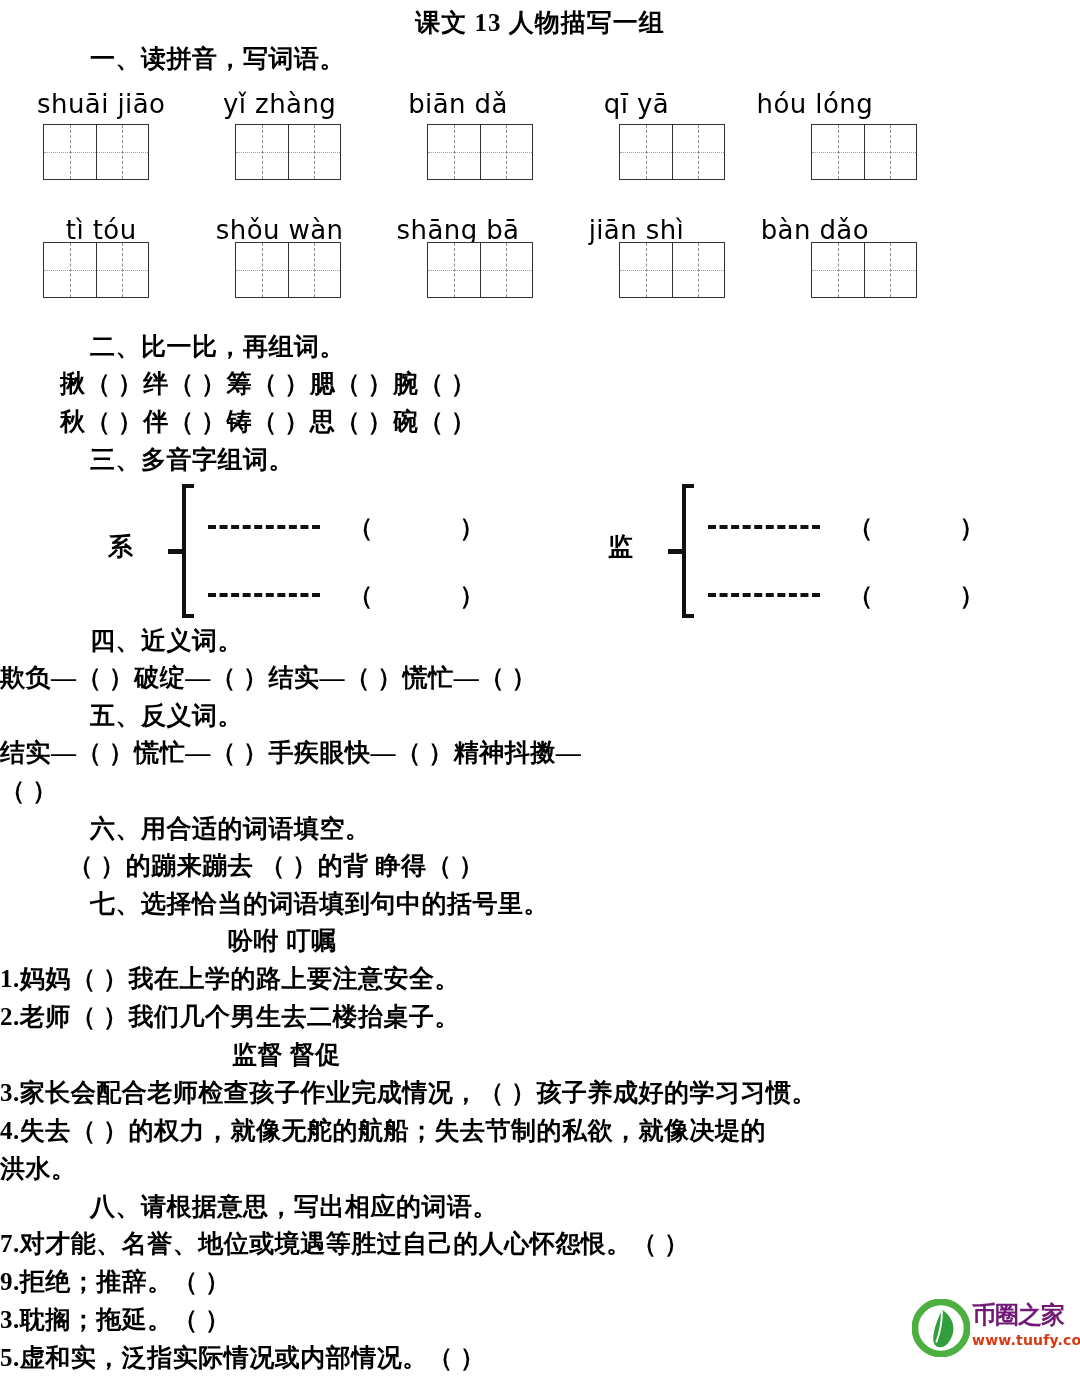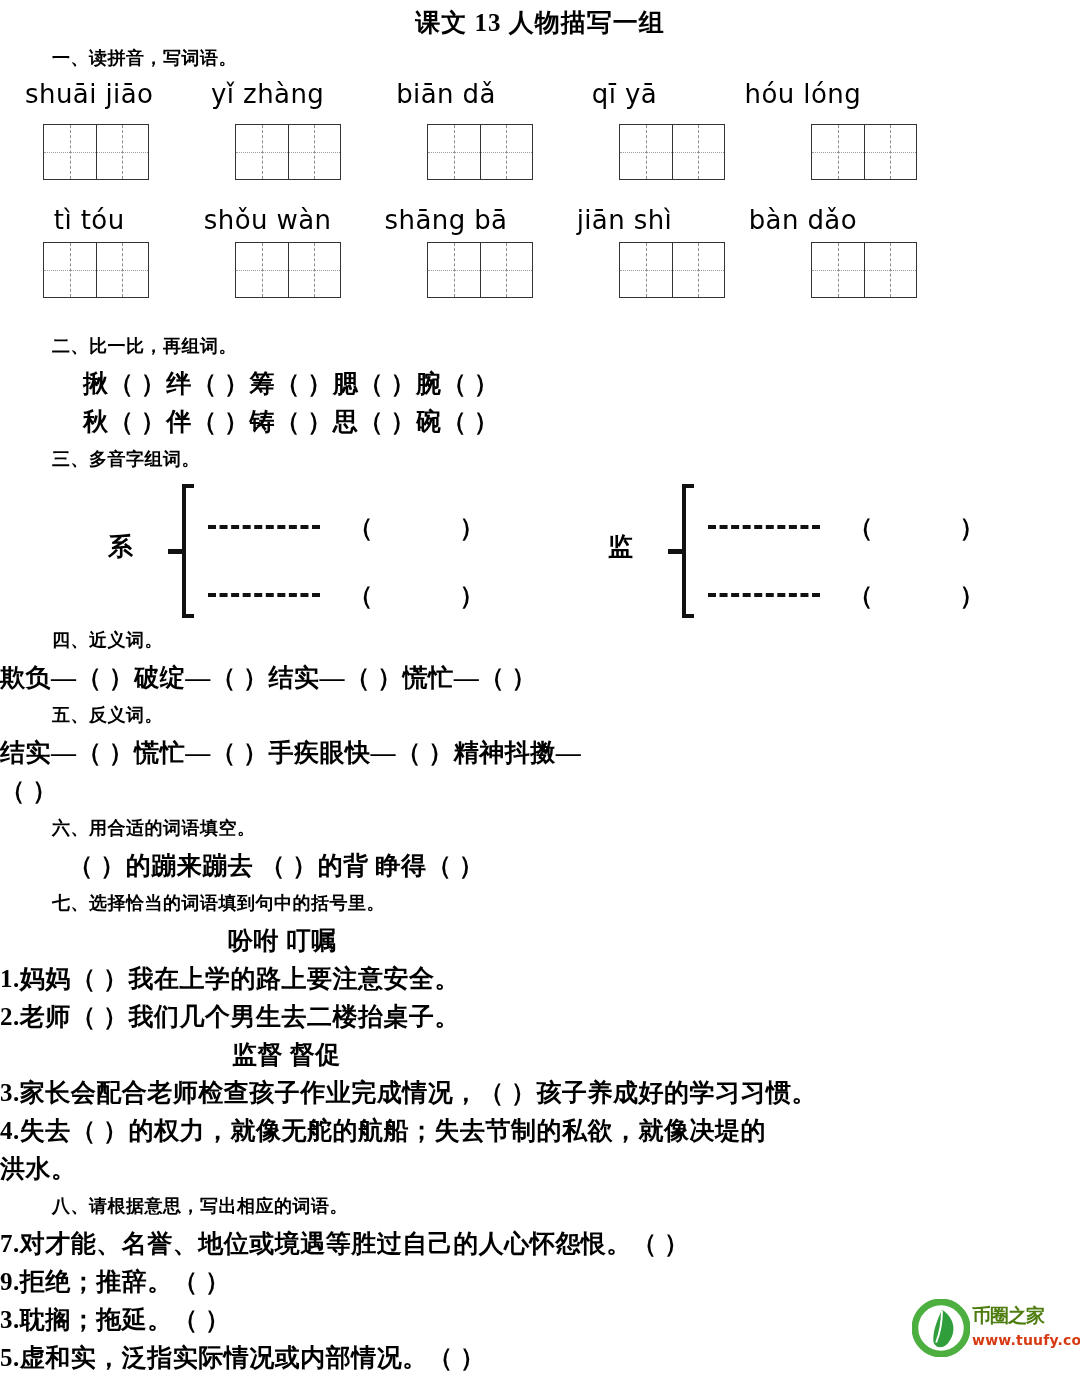--- a/index.html
+++ b/index.html
@@ -29,60 +29,61 @@
     font-size: 25px;
     font-weight: bold;
     letter-spacing: 1px;
     padding-top: 8px;
     height: 32px;
     line-height: 30px;
   }
 
   
   .sec-head {
-    font-size: 18px;
+    font-size: 25px;
     font-weight: bold;
     line-height: 37px;
-    padding-left: 52px;
+    padding-left: 90px;
     letter-spacing: 0.5px;
     white-space: nowrap;
   }
   .txt-line {
     font-size: 25px;
     font-weight: bold;
     line-height: 38px;
     letter-spacing: 0.5px;
     white-space: nowrap;
   }
   .txt-line.indent {
-    padding-left: 83px;
+    padding-left: 60px;
   }
   .txt-line.indent-sm {
     padding-left: 68px;
   }
   .txt-line.indent-word {
     padding-left: 198px;
     margin-left: 30px;
   }
   .txt-line.indent-word2 {
     padding-left: 232px;
   }
 
   
   .pinyin-block {
     position: relative;
     height: 249px;
     margin-top: 2px;
   }
   .pinyin-row {
     position: absolute;
-    left: 0;
+    left: 12px;
     width: 892px;
     height: 40px;
     display: flex;
+    align-items: flex-end;
   }
   .pinyin-row .cellslot {
     width: 192px;
     text-align: center;
     font-family: "DejaVu Sans", "Liberation Sans", sans-serif;
     font-size: 26px;
     font-weight: 500;
     letter-spacing: 0.4px;
     white-space: nowrap;
   }
@@ -239,23 +240,23 @@
     height: 58px;
   }
   .wm-text {
     position: absolute;
     left: 60px;
     top: 4px;
     width: 96px;
   }
   .wm-cn {
     font-family: "DejaVu Sans", "Liberation Sans", sans-serif;
-    font-size: 19px;
-    font-weight: bold;
-    color: #4d7c0f;
+    font-size: 24px;
+    font-weight: bold;
+    color: #701a75;
     line-height: 32px;
     letter-spacing: -1px;
     white-space: nowrap;
   }
   .wm-url {
     font-family: "DejaVu Sans", "Liberation Sans", sans-serif;
     font-size: 14px;
     font-weight: bold;
     color: #d63a12;
     line-height: 18px;

